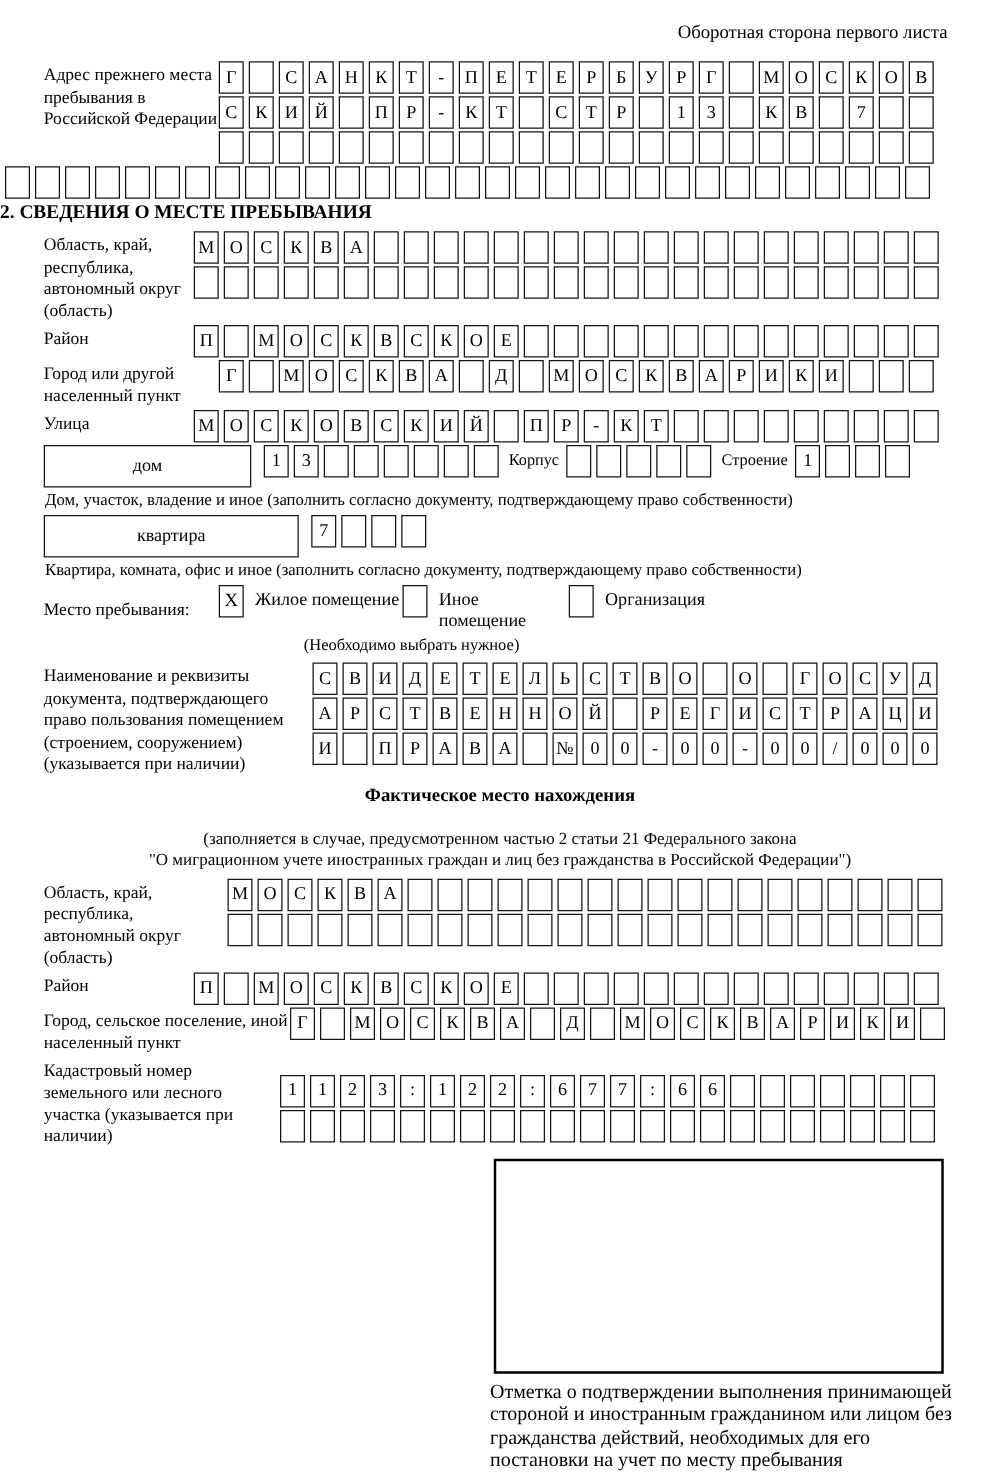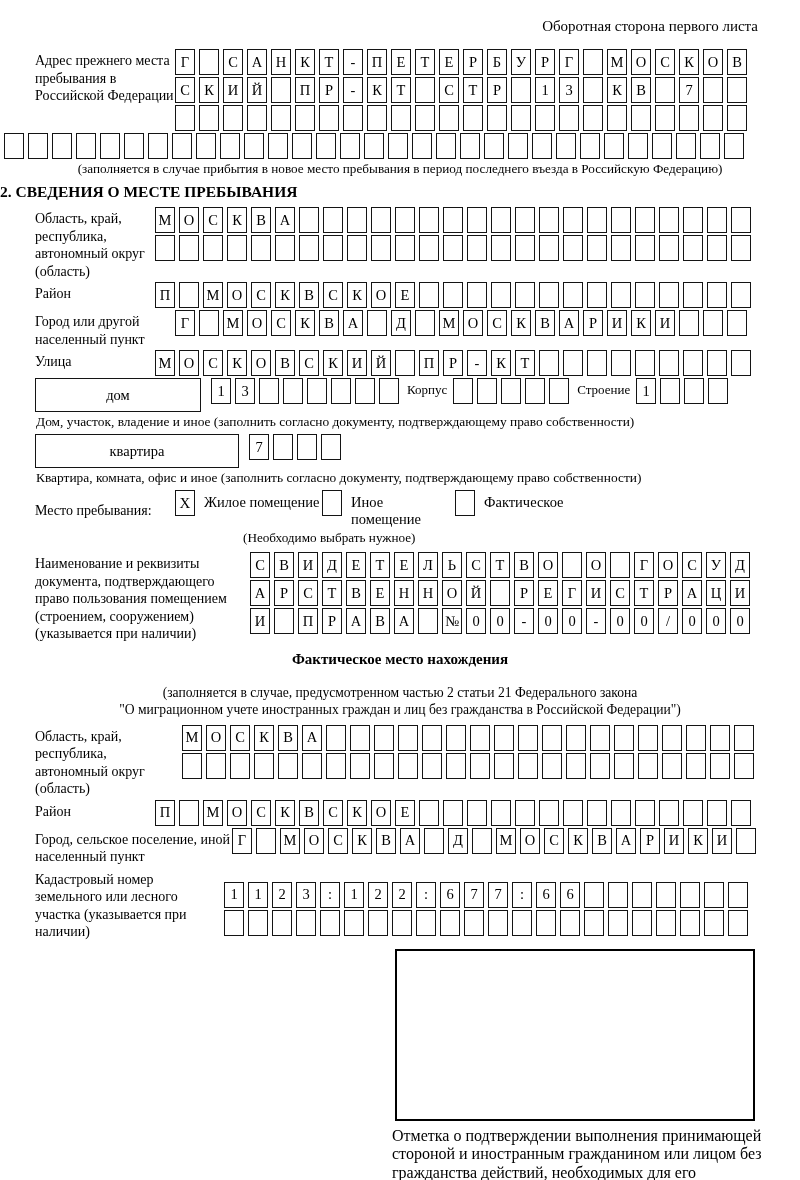--- a/index.html
+++ b/index.html
@@ -174,21 +174,20 @@
       <span class="cell"></span>
       <span class="cell"></span>
       <span class="cell"></span>
       <span class="cell"></span>
       <span class="cell"></span>
       <span class="cell"></span>
       <span class="cell"></span>
       <span class="cell"></span>
       <span class="cell"></span>
     </div>
-  <div class="small-note">(заполняется в случае прибытия в новое место пребывания в период последнего въезда в Российскую Федерацию)</div>
 
   <div class="sec-title">2. СВЕДЕНИЯ О МЕСТЕ ПРЕБЫВАНИЯ</div>
 
   <div class="frow">
     <div class="flabel w120">Область, край, республика, автономный округ (область)</div>
     <div class="fcells">
       <div class="cellrow">
           <span class="cell">М</span>
           <span class="cell">О</span>
           <span class="cell">С</span>
@@ -380,21 +379,21 @@
   </div>
   <div class="left-note">Квартира, комната, офис и иное (заполнить согласно документу, подтверждающему право собственности)</div>
 
   <div class="stayrow">
     <div class="flabel w140" style="padding-top:4px;margin-top:8px;">Место пребывания:</div>
     <div class="cbox">X</div>
     <div class="optlab opt1">Жилое помещение</div>
     <div class="cbox"></div>
     <div class="optlab opt2">Иное помещение</div>
     <div class="cbox"></div>
-    <div class="optlab">Фактическое</div>
+    <div class="optlab">Организация</div>
   </div>
   <div class="stay-note">(Необходимо выбрать нужное)</div>
 
   <div class="frow">
     <div class="flabel w215">Наименование и реквизиты документа, подтверждающего право пользования помещением (строением, сооружением) (указывается при наличии)</div>
     <div class="fcells">
       <div class="cellrow">
           <span class="cell">С</span>
           <span class="cell">В</span>
           <span class="cell">И</span>

